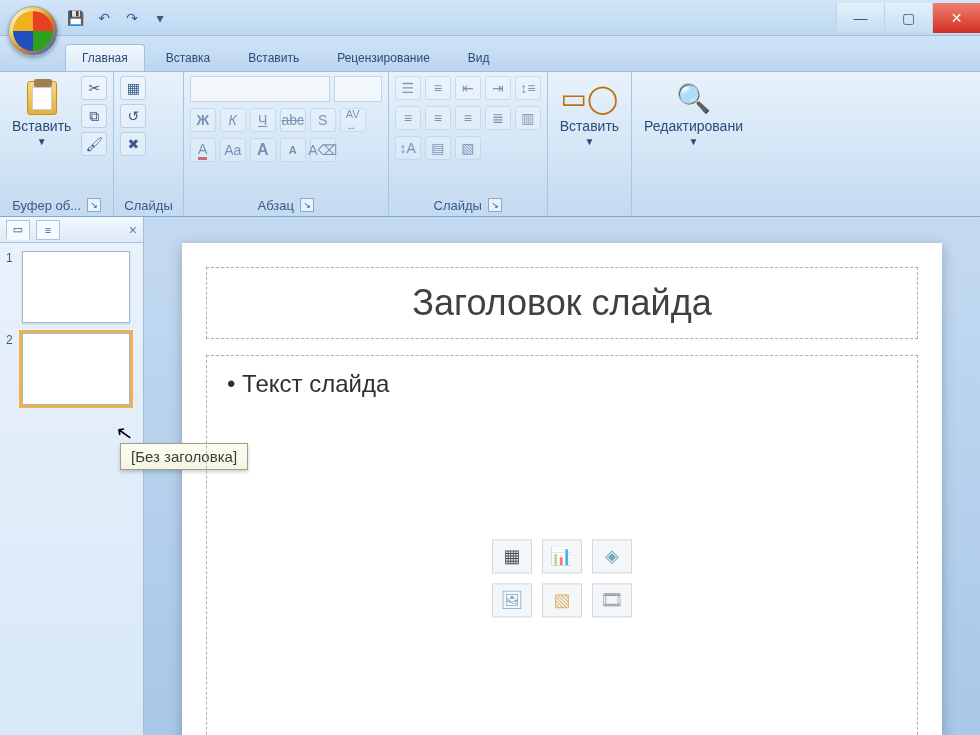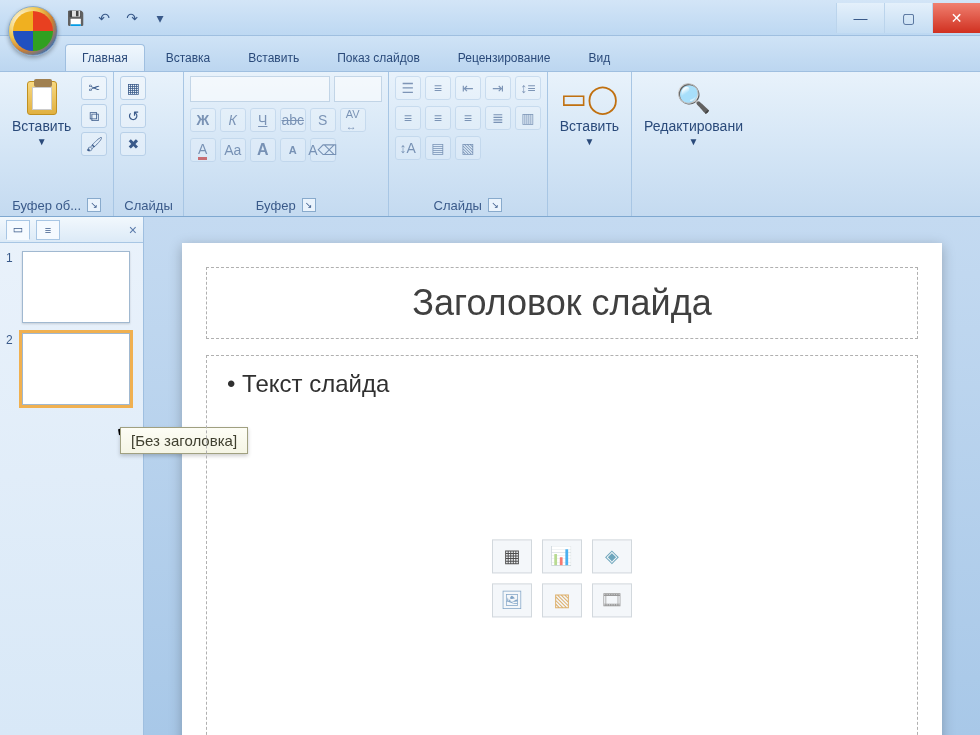--- a/index.html
+++ b/index.html
@@ -58,21 +58,21 @@
 .slide-area { flex:1; background: linear-gradient(#c4daf1,#a8c8e8); display:flex; justify-content:center; padding: 26px 0 0 0; overflow:hidden; }
 .slide { width: 760px; height: 540px; background:#fff; box-shadow: 0 3px 12px rgba(0,0,0,0.25); padding: 24px; }
 .ph-title { border:1px dashed #b0b0b0; padding: 14px 20px; text-align:center; margin-bottom: 16px; }
 .ph-title span { font-size: 36px; color:#404040; }
 .ph-body { border:1px dashed #b0b0b0; height: 400px; padding: 14px 20px; position:relative; }
 .bullet-line { font-size: 24px; color:#303030; }
 .bullet-line::before { content:"• "; }
 .content-icons { position:absolute; left:50%; top:50%; transform:translate(-50%,-20%); display:grid; grid-template-columns:repeat(3,40px); gap:10px; opacity:0.7; }
 .cicon { width:40px; height:34px; border:1px solid #c0c8d0; background:#f0f4f8; display:flex; align-items:center; justify-content:center; font-size:18px; }
 
-.tooltip { position:absolute; left:120px; top:184px; background: linear-gradient(#fdfdf5,#f5f5e5); border:1px solid #a0a080; padding: 4px 10px; font-size:15px; color:#404030; box-shadow:0 2px 4px rgba(0,0,0,0.2); white-space:nowrap; }
+.tooltip { position:absolute; left:120px; top:200px; background: linear-gradient(#fdfdf5,#f5f5e5); border:1px solid #a0a080; padding: 4px 10px; font-size:15px; color:#404030; box-shadow:0 2px 4px rgba(0,0,0,0.2); white-space:nowrap; }
 .cursor { position:absolute; left:116px; top:178px; font-size:20px; color:#000; pointer-events:none; transform: rotate(-10deg); }
 </style>
 </head>
 <body>
 
 <div class="titlebar">
   <div class="office-btn"></div>
   <div class="qat">
     <div class="qat-btn">💾</div>
     <div class="qat-btn">↶</div>
@@ -83,21 +83,20 @@
     <div class="win-btn">—</div>
     <div class="win-btn">▢</div>
     <div class="win-btn close">✕</div>
   </div>
 </div>
 
 <div class="tabstrip">
   <div class="tab active">Главная</div>
   <div class="tab">Вставка</div>
   <div class="tab">Вставить</div>
-  <div class="tab">Показ слайдов</div>
   <div class="tab">Рецензирование</div>
   <div class="tab">Вид</div>
 </div>
 
 <div class="ribbon">
 
   <div class="group">
     <div class="group-body">
       <div class="big-btn">
         <div class="big-icon">
@@ -163,21 +162,21 @@
               <span class="bigA">A</span>
             </div>
           <div class="mini-btn ghost">
               <span class="smA">A</span>
             </div>
           <div class="mini-btn ghost">A⌫</div>
         </div>
       </div>
     </div>
     <div class="group-label">
-      <span>Буфер</span>
+      <span>Абзац</span>
       <span class="dlg-launch">↘</span>
     </div>
   </div>
 
   <div class="group">
     <div class="group-body">
       <div class="col" style="gap:6px;">
         <div class="row">
           <div class="mini-btn ghost para-icon">☰</div>
           <div class="mini-btn ghost">≡</div>

